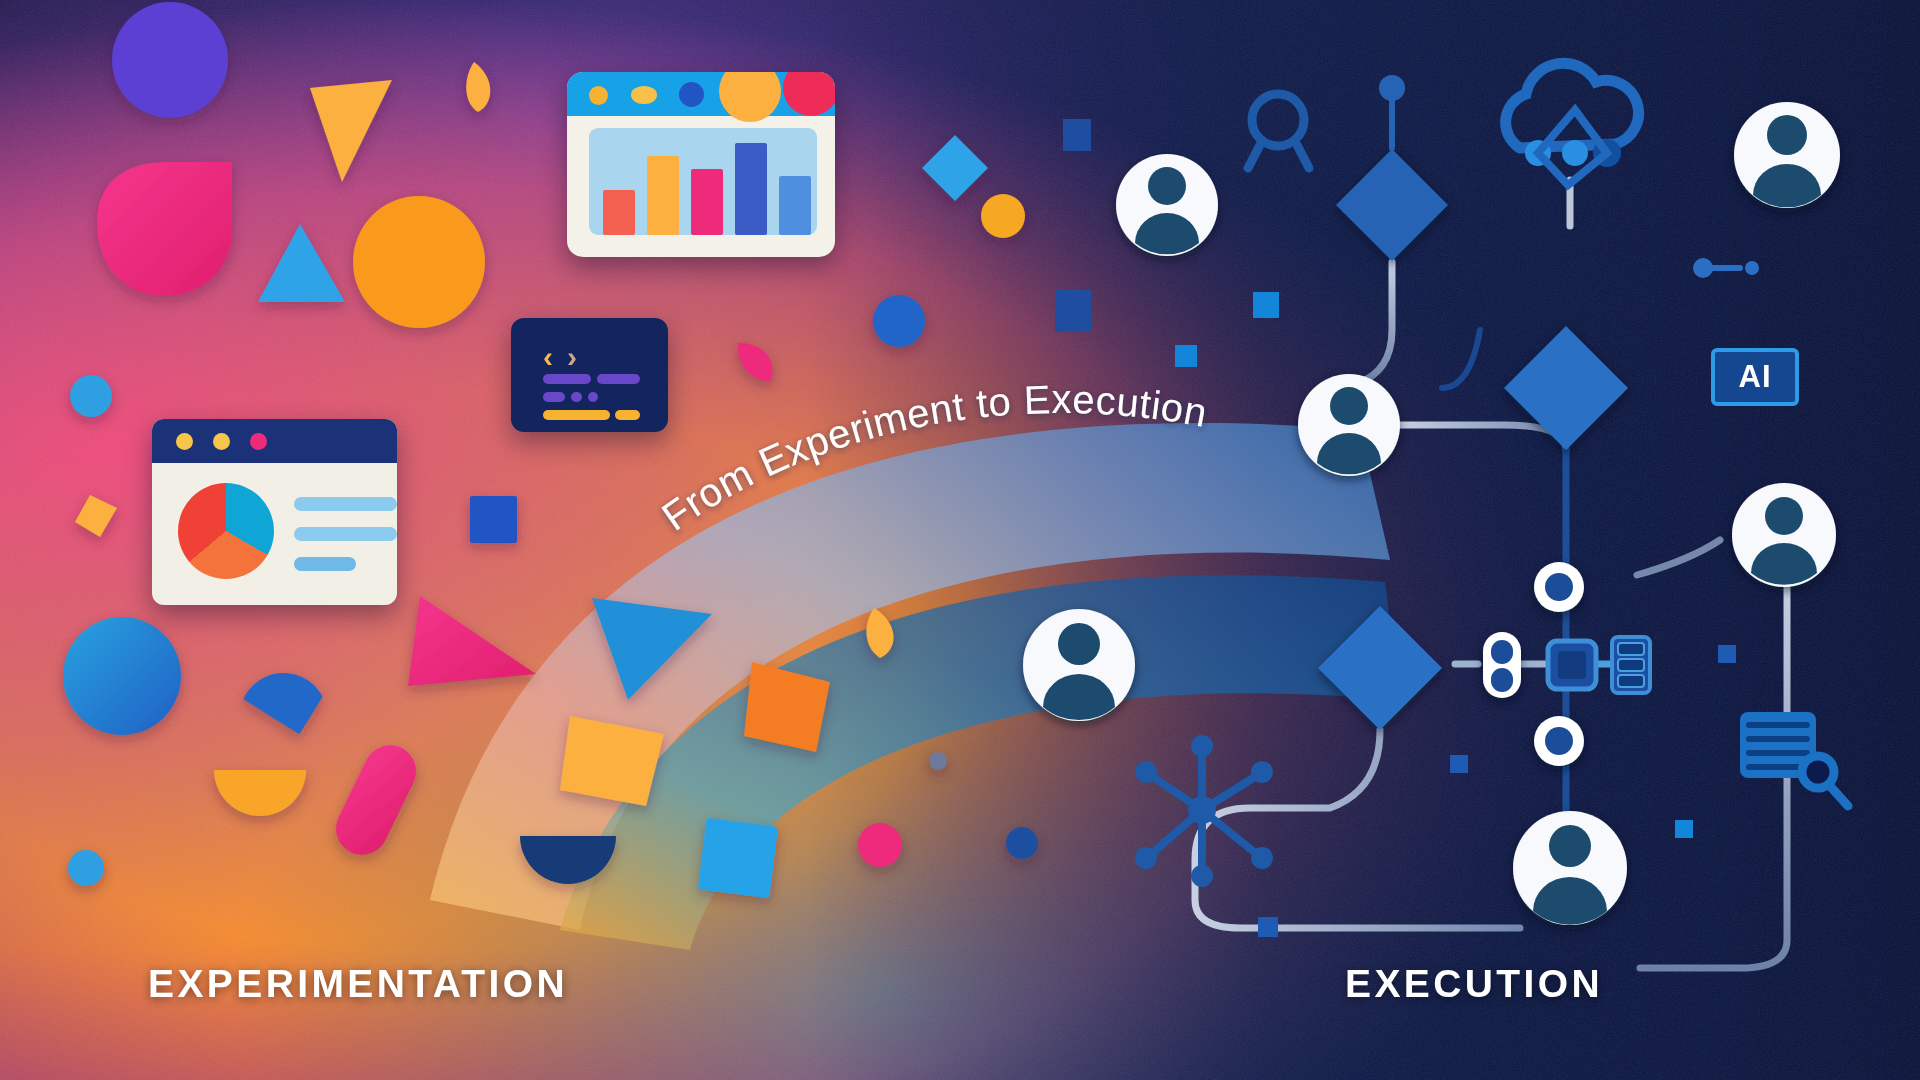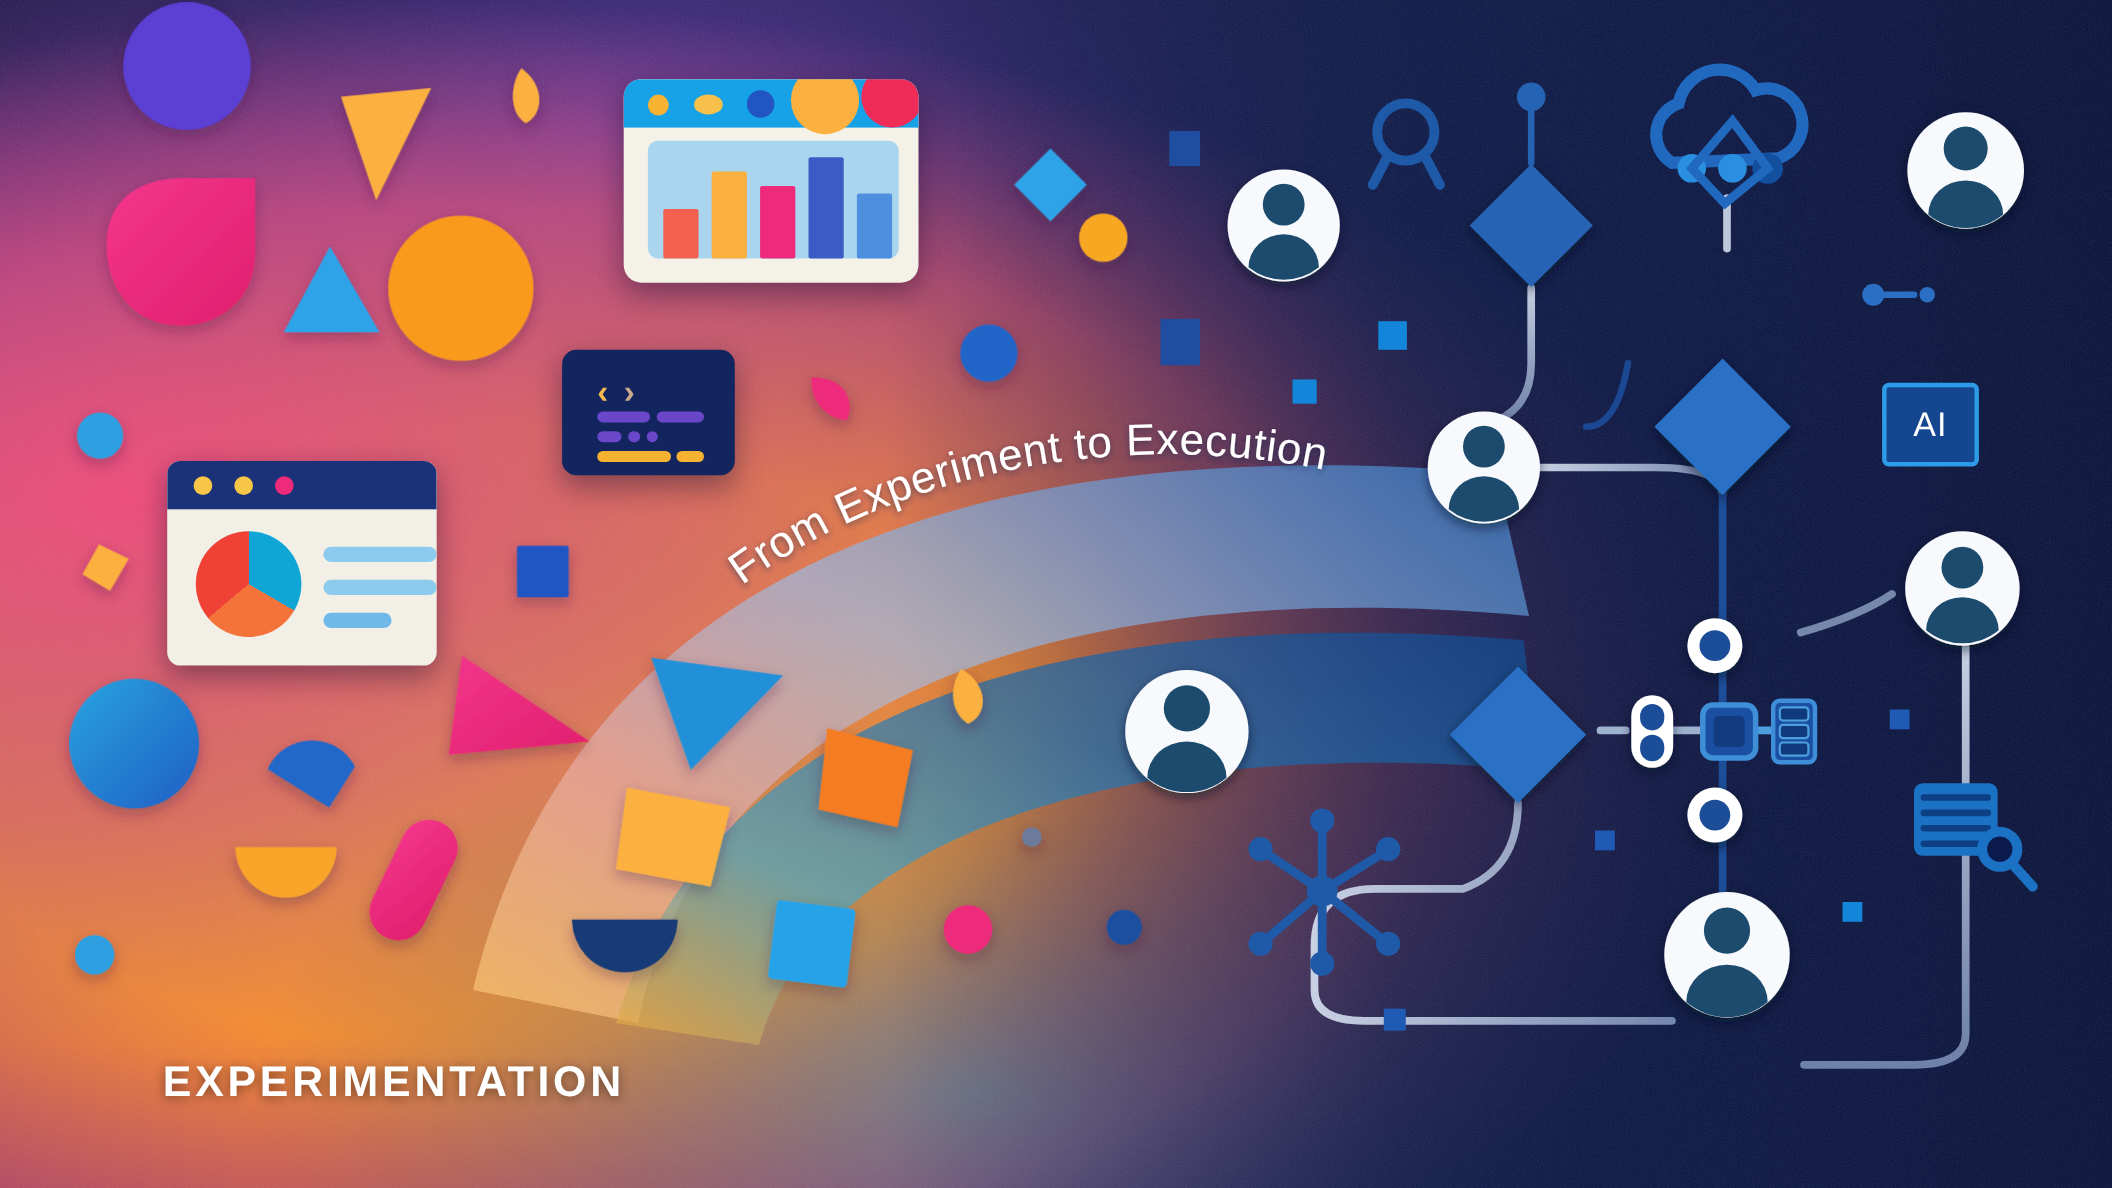--- a/index.html
+++ b/index.html
@@ -39,24 +39,24 @@
   .bigLabel{
     position:absolute;color:#ffffff;font-weight:700;
     font-size:39px;letter-spacing:3.4px;white-space:nowrap;
     text-shadow:0 2px 10px rgba(0,0,0,.45);
     font-family:"Liberation Sans","DejaVu Sans",sans-serif;
   }
   #labelExp{left:148px;top:962px;}
   #labelExe{left:1345px;top:962px;}
 
   .aiBadge{
-    position:absolute;left:1711px;top:348px;width:88px;height:76px;
+    position:absolute;left:1711px;top:348px;width:88px;height:58px;
     border:4px solid #2c9ce8;background:#14478f;border-radius:6px;
     display:flex;align-items:center;justify-content:center;
-    color:#fff;font-size:31px;font-weight:400;letter-spacing:1px;
+    color:#fff;font-size:31px;font-weight:700;letter-spacing:1px;
   }
 </style>
 </head>
 <body>
 
 <div id="stage">
 
   <svg class="layer" width="1920" height="1080" viewBox="0 0 1920 1080">
     <defs>
       <linearGradient id="gDark" x1="0" y1="0" x2="1" y2="1">
@@ -379,14 +379,15 @@
     <span class="row" style="left:32px;top:56px;width:48px;background:#6a46c9;"></span>
     <span class="row" style="left:86px;top:56px;width:43px;background:#6a46c9;"></span>
     <span class="row" style="left:32px;top:74px;width:22px;background:#6a46c9;"></span>
     <span class="row" style="left:60px;top:74px;width:11px;background:#6a46c9;"></span>
     <span class="row" style="left:77px;top:74px;width:10px;border-radius:50%;background:#6a46c9;"></span>
     <span class="row" style="left:32px;top:92px;width:67px;background:#f7b232;"></span>
     <span class="row" style="left:104px;top:92px;width:25px;background:#f7b232;"></span>
   </div>
 
   <div class="bigLabel" id="labelExp">EXPERIMENTATION</div>
+  <div class="bigLabel" id="labelExe">EXECUTION</div>
 
 </div>
 
 </body></html>

